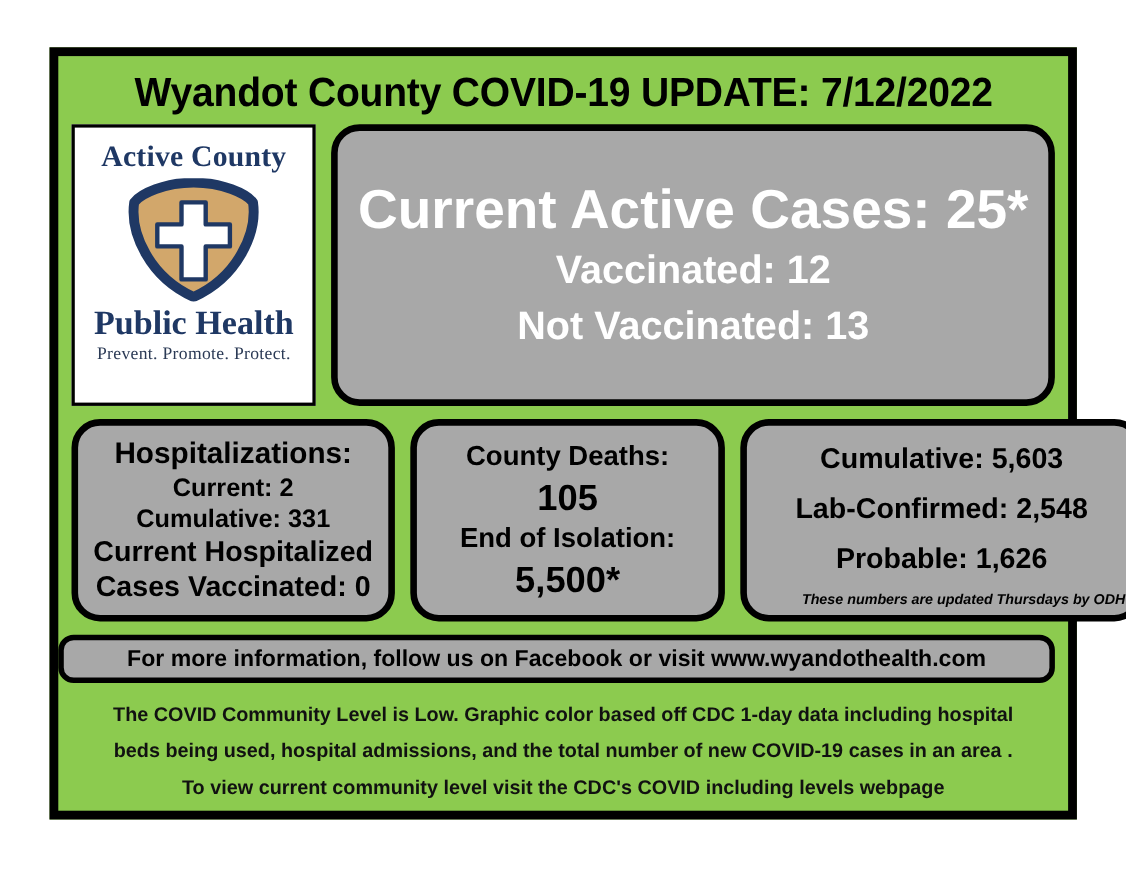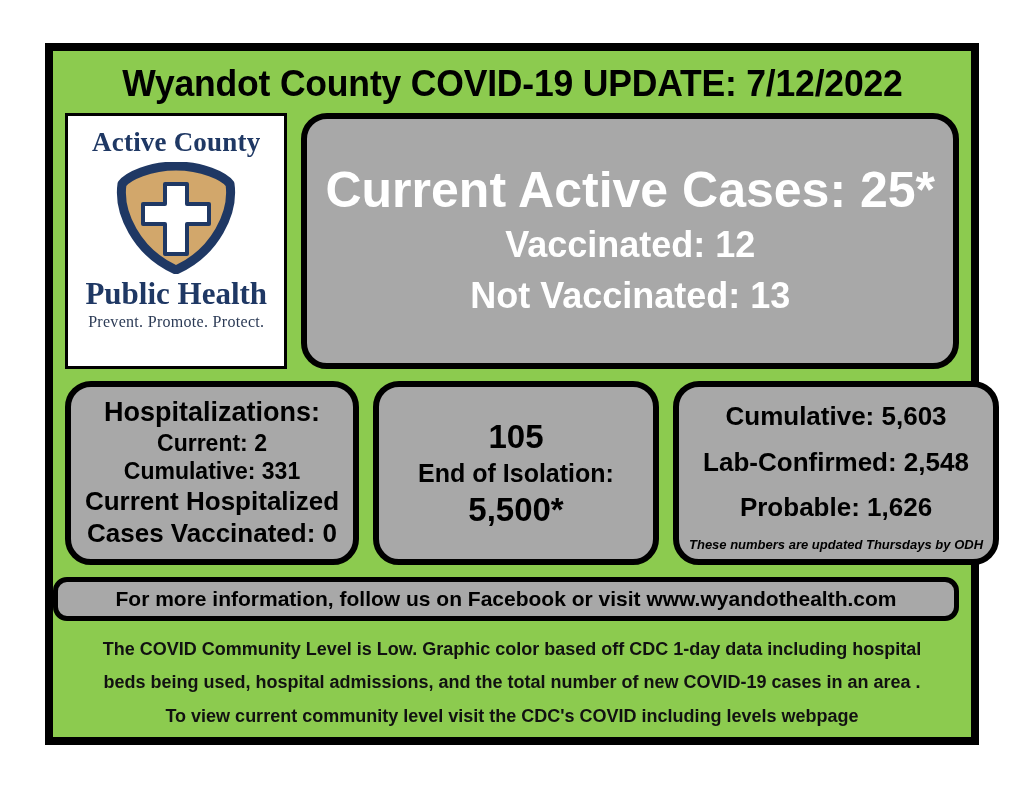--- a/index.html
+++ b/index.html
@@ -188,20 +188,21 @@
     line-height: 1.75;
     white-space: nowrap;
   }
   .c-note {
     font-family: "Liberation Sans Narrow", "Liberation Sans", sans-serif;
     font-weight: bold;
     font-style: italic;
     font-size: 13px;
     margin-top: 6px;
     white-space: nowrap;
+    margin-left: 40px;
   }
 
   
   .fb-wrap {
     padding: 12px 12px 0 0;
   }
   .fb-bar {
     height: 44px;
     border-radius: 14px;
     border-width: 5px;
@@ -268,20 +269,21 @@
 
     <div class="card mid-card hosp">
       <div class="h-title">Hospitalizations:</div>
       <div class="h-line">Current:  2</div>
       <div class="h-line">Cumulative:  331</div>
       <div class="h-big">Current Hospitalized</div>
       <div class="h-big">Cases Vaccinated: 0</div>
     </div>
 
     <div class="card mid-card deaths">
+      <div class="d-title">County Deaths:</div>
       <div class="d-num">105</div>
       <div class="d-title">End of Isolation:</div>
       <div class="d-num">5,500*</div>
     </div>
 
     <div class="card mid-card totals">
       <div class="c-line">Cumulative:  5,603</div>
       <div class="c-line">Lab-Confirmed: 2,548</div>
       <div class="c-line">Probable: 1,626</div>
       <div class="c-note">These numbers are updated Thursdays by ODH</div>

